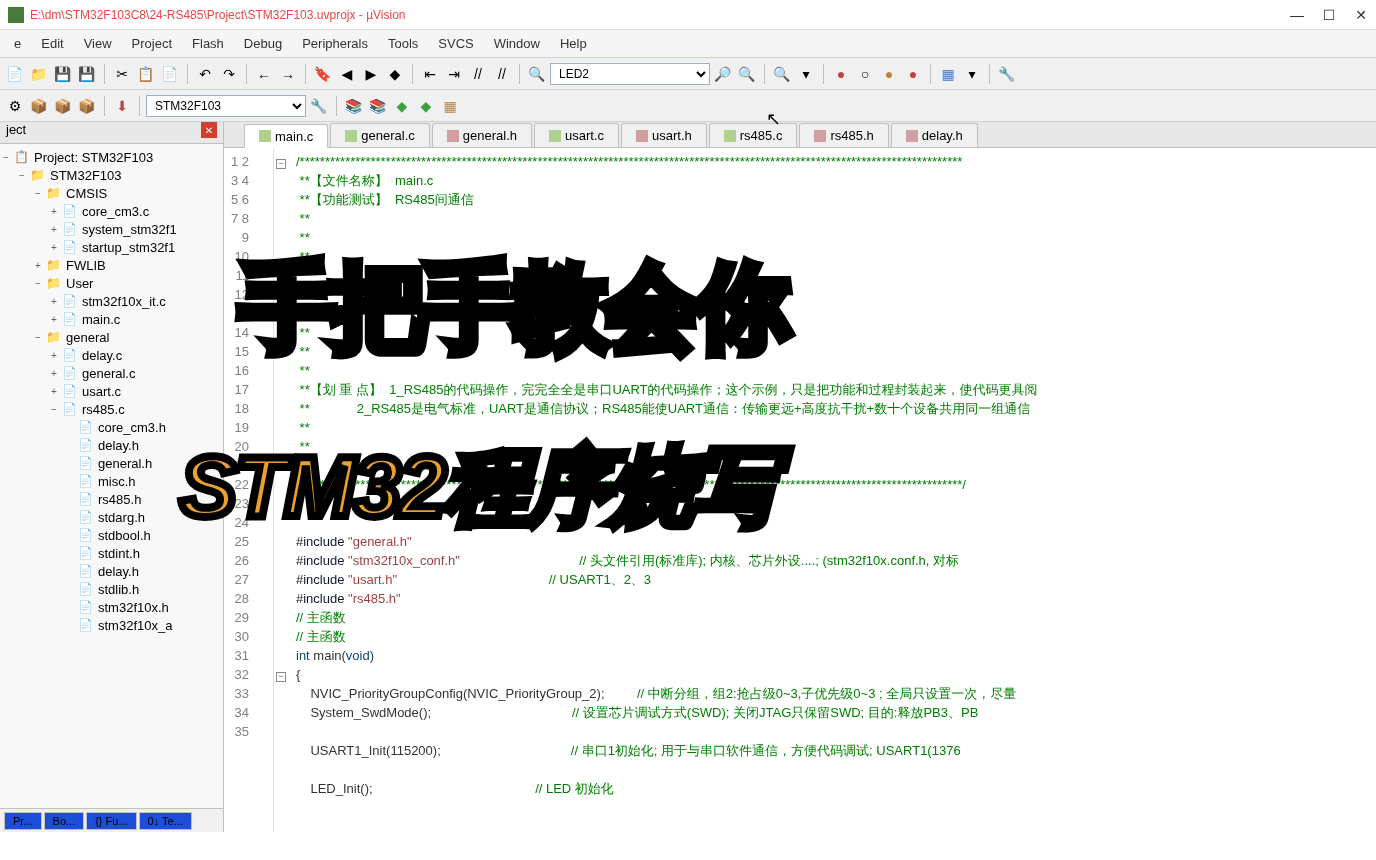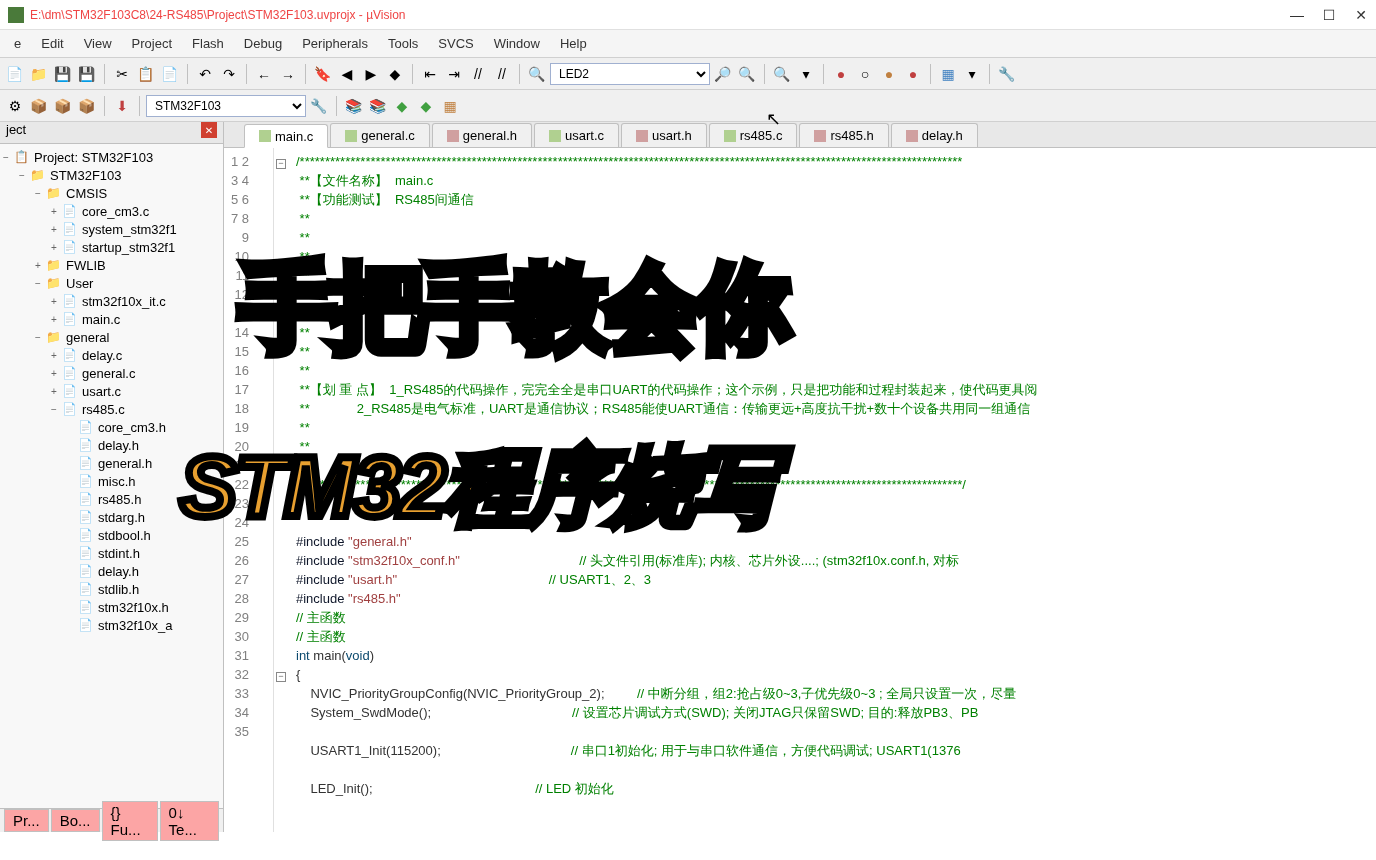--- a/index.html
+++ b/index.html
@@ -40,21 +40,21 @@
 .fold-col{width:14px;background:#fff;padding:4px 0;line-height:19px}
 .fold-box{width:10px;height:10px;border:1px solid #888;display:inline-flex;align-items:center;justify-content:center;font-size:9px;color:#666;margin-left:2px}
 .code{flex:1;padding:4px 8px;line-height:19px;white-space:pre;color:#333}
 .c-comment{color:#008000}
 .c-keyword{color:#0f172a}
 .c-string{color:#a04040}
 .c-type{color:#0c4a6e}
 .big-text-1{position:absolute;top:245px;left:240px;font-size:95px;font-weight:900;color:#fff;-webkit-text-stroke:10px #000;font-family:"Microsoft YaHei",sans-serif;letter-spacing:-4px;z-index:100;pointer-events:none}
 .big-text-2{position:absolute;top:430px;left:180px;font-size:85px;font-weight:900;color:#e8a030;-webkit-text-stroke:8px #000;font-family:"Microsoft YaHei",sans-serif;letter-spacing:-2px;z-index:100;pointer-events:none;font-style:italic}
 .bottom-tabs{height:24px;background:#f0f0f0;border-top:1px solid #c0c0c0;display:flex;align-items:center;padding:0 4px;gap:2px}
-.btab{padding:2px 8px;font-size:15px;border:1px solid #c0c0c0;background:#fca5a5;cursor:pointer}
+.btab{padding:2px 8px;font-size:11px;border:1px solid #c0c0c0;background:#1d4ed8;cursor:pointer}
 .cursor-arrow{position:absolute;top:108px;left:766px;font-size:18px;color:#000;z-index:50;pointer-events:none}
 </style>
 </head>
 <body>
 
 <div class="titlebar">
   <div class="titlebar-icon"></div>
   <div class="titlebar-text">E:\dm\STM32F103C8\24-RS485\Project\STM32F103.uvprojx - µVision</div>
   <div class="win-btns">
     <div class="win-btn">—</div>

